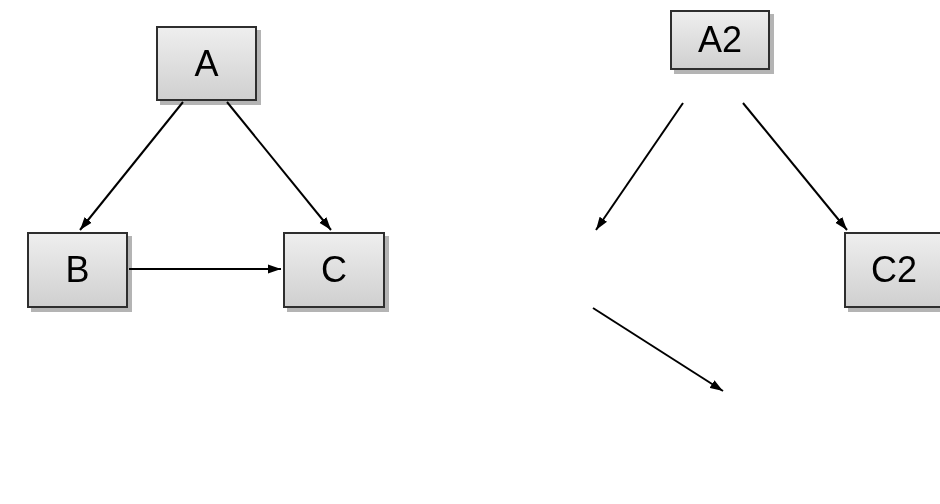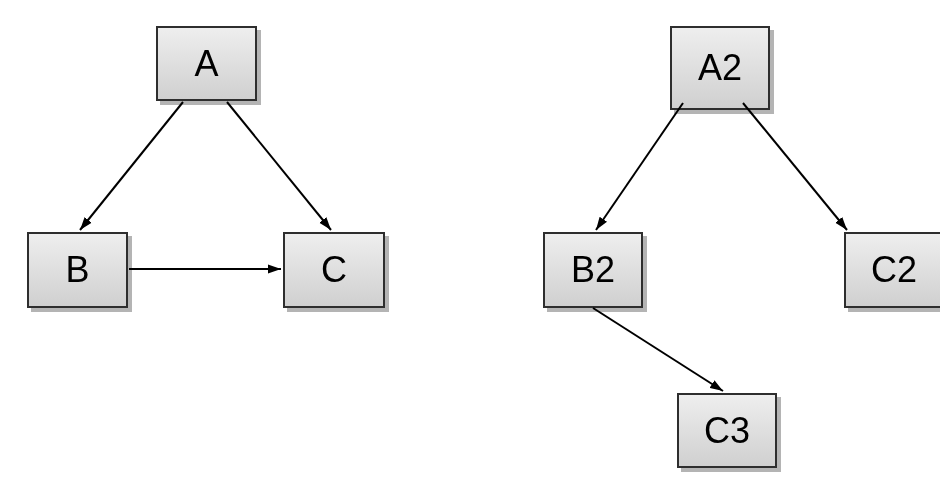--- a/index.html
+++ b/index.html
@@ -56,25 +56,19 @@
 
 <div class="node" style="left: 156px; top: 26px; width: 101px; height: 75px;">
       <span class="node-label">A</span>
     </div>
     <div class="node" style="left: 27px; top: 232px; width: 101px; height: 76px;">
       <span class="node-label">B</span>
     </div>
     <div class="node" style="left: 283px; top: 232px; width: 102px; height: 76px;">
       <span class="node-label">C</span>
     </div>
-    <div class="node" style="left: 670px; top: 26px; width: 100px; height: 84px;">
+    <div class="node" style="left: 670px; top: 10px; width: 100px; height: 60px;">
       <span class="node-label">A2</span>
-    </div>
-    <div class="node" style="left: 543px; top: 232px; width: 100px; height: 76px;">
-      <span class="node-label">B2</span>
     </div>
     <div class="node" style="left: 844px; top: 232px; width: 100px; height: 76px;">
       <span class="node-label">C2</span>
     </div>
-    <div class="node" style="left: 677px; top: 393px; width: 100px; height: 75px;">
-      <span class="node-label">C3</span>
-    </div>
   </div>
 
 </body></html>

